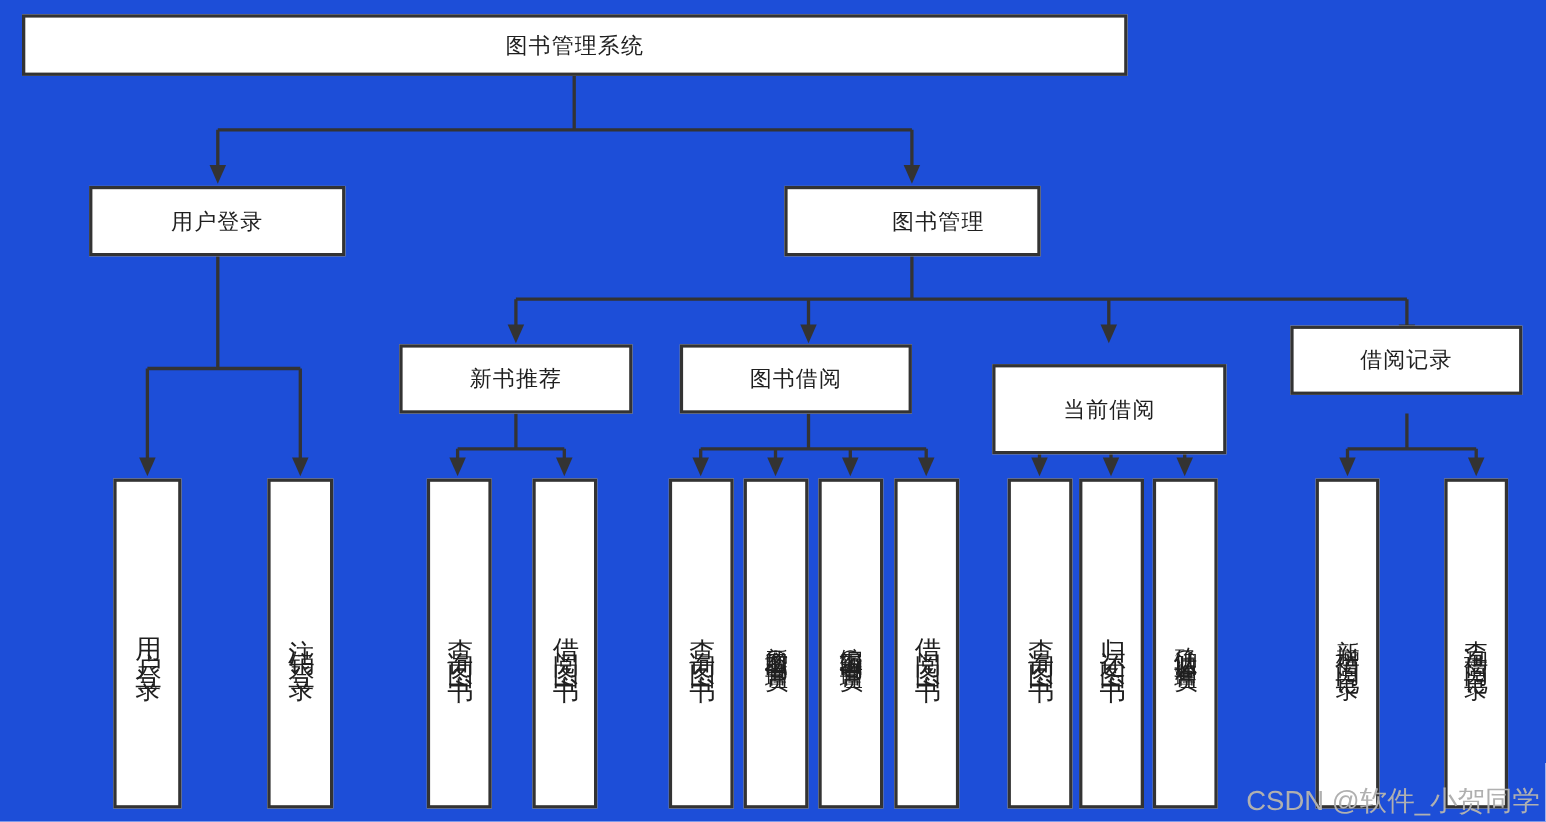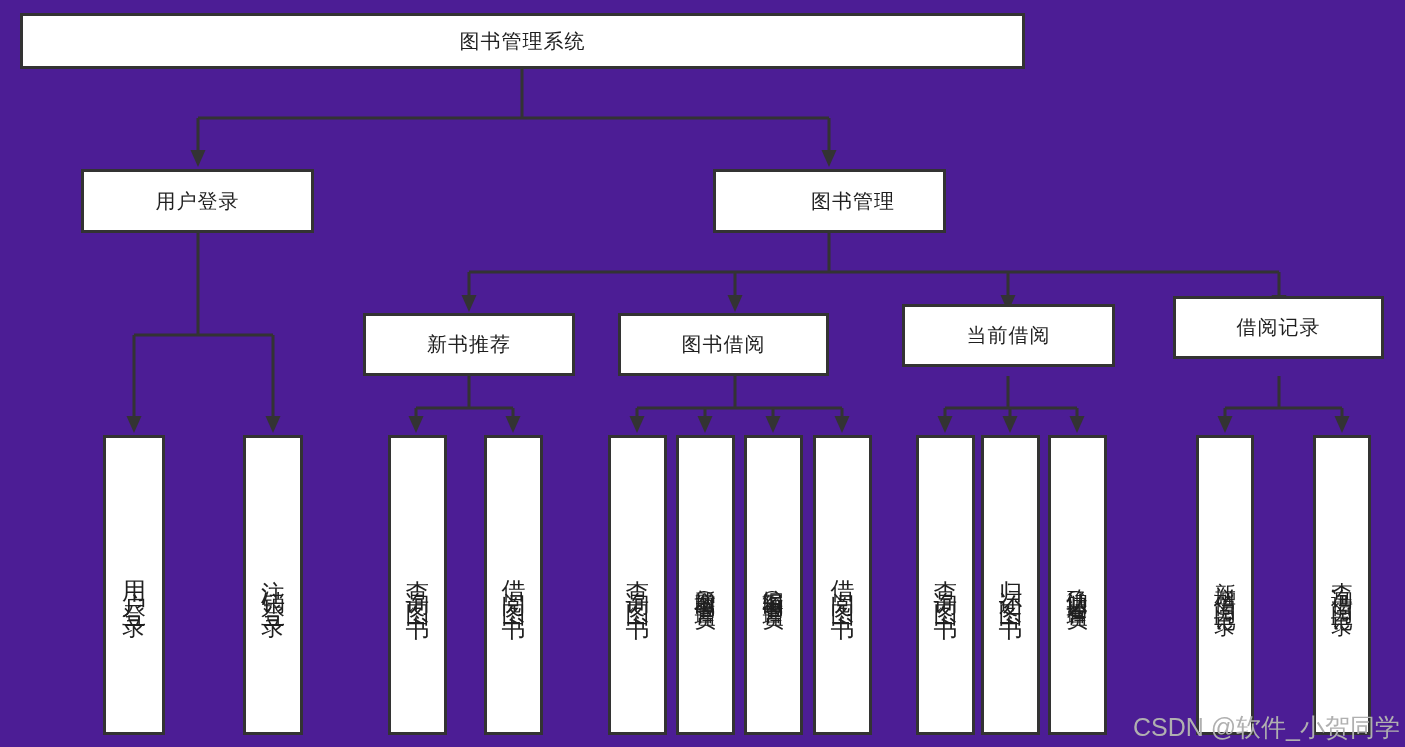--- a/index.html
+++ b/index.html
@@ -1,20 +1,20 @@
 <!DOCTYPE html>
 <html><head>
 <meta charset="utf-8">
 <style>
   html, body { margin: 0; padding: 0; background: #ffffff; }
   .canvas {
     position: relative;
     width: 1405px;
     height: 747px;
-    background: #4c1d95;
+    background: #1d4ed8;
     font-family: "Liberation Sans", "DejaVu Sans", sans-serif;
     overflow: hidden;
   }
   svg.connectors {
     position: absolute;
     left: 0; top: 0;
     width: 1405px; height: 747px;
     z-index: 1;
   }
   .node {
@@ -38,21 +38,21 @@
     white-space: nowrap;
   }
   .vtext.med  { font-size: 22px; letter-spacing: 7px; }
   .vtext.long { font-size: 21px; letter-spacing: 3px; }
   
   .n-root  { left: 20px;   top: 13px;  width: 1005px; height: 56px; }
   .n-login { left: 81px;   top: 169px; width: 233px;  height: 64px; }
   .n-mgmt  { left: 713px;  top: 169px; width: 233px;  height: 64px; padding-left: 47px; }
   .n-l3a   { left: 363px;  top: 313px; width: 212px;  height: 63px; }
   .n-l3b   { left: 618px;  top: 313px; width: 211px;  height: 63px; }
-  .n-l3c   { left: 902px;  top: 304px; width: 213px;  height: 63px; }
+  .n-l3c   { left: 902px;  top: 331px; width: 213px;  height: 82px; }
   .n-l3d   { left: 1173px; top: 296px; width: 211px;  height: 63px; }
   .n-a1 { left: 103px;  top: 435px; width: 62px; height: 300px; }
   .n-a2 { left: 243px;  top: 435px; width: 60px; height: 300px; }
   .n-b1 { left: 388px;  top: 435px; width: 59px; height: 300px; }
   .n-b2 { left: 484px;  top: 435px; width: 59px; height: 300px; }
   .n-c1 { left: 608px;  top: 435px; width: 59px; height: 300px; }
   .n-c2 { left: 676px;  top: 435px; width: 59px; height: 300px; }
   .n-c3 { left: 744px;  top: 435px; width: 59px; height: 300px; }
   .n-c4 { left: 813px;  top: 435px; width: 59px; height: 300px; }
   .n-d1 { left: 916px;  top: 435px; width: 59px; height: 300px; }

